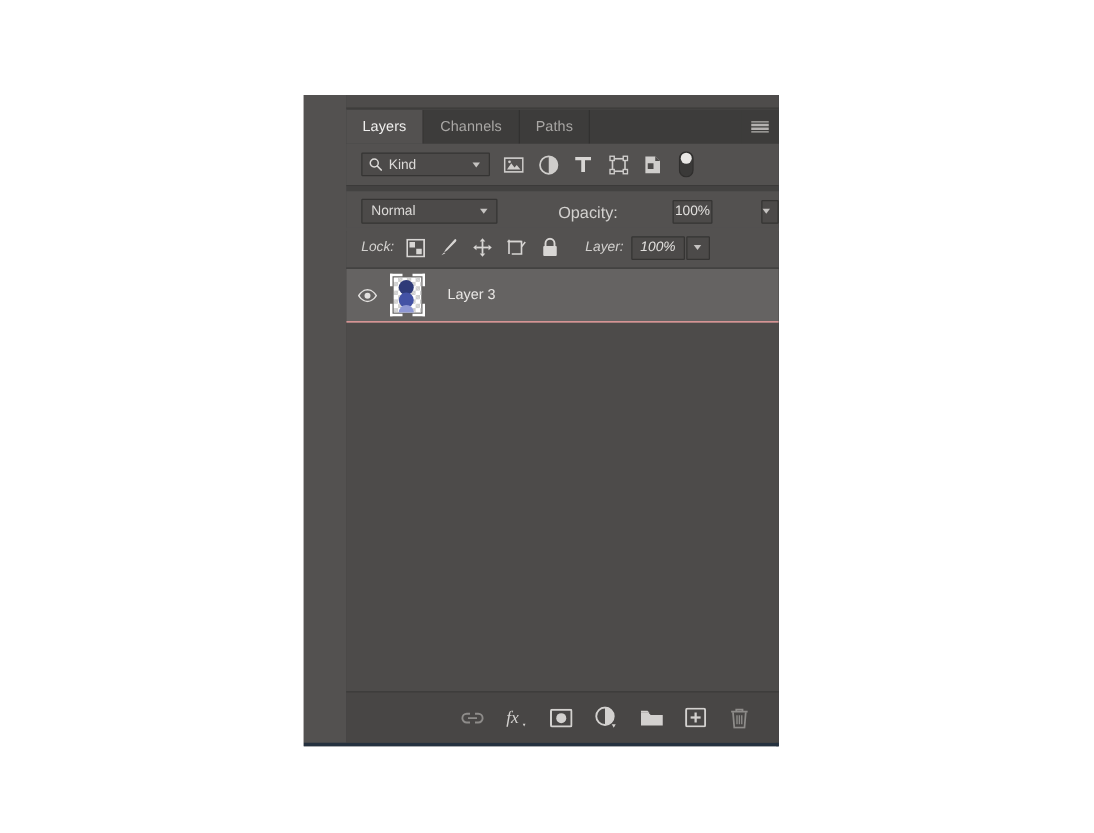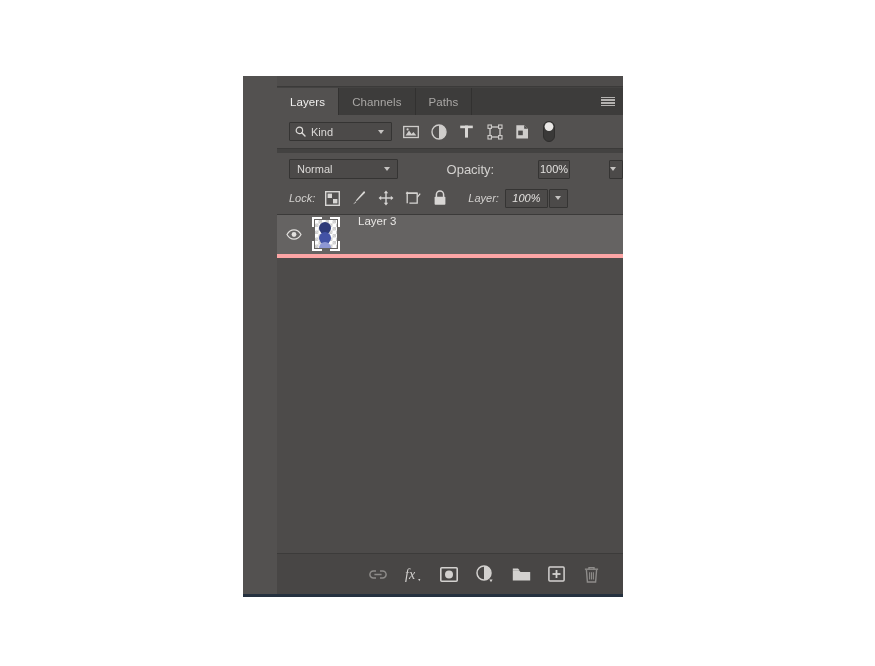--- a/index.html
+++ b/index.html
@@ -273,22 +273,23 @@
     top: 139px;
     width: 100%;
     height: 338px;
     background: #4d4b4a;
     overflow: hidden;
   }
   .layer-row {
     position: relative;
     height: 43px;
     display: flex;
+    align-items: center;
     background: #4d4b4a;
-    border-bottom: 4px solid #fca5a5;
+    border-bottom: 1px solid #fca5a5;
     box-sizing: border-box;
   }
   .layer-row.selected {
     background: #656362;
   }
   .eye-cell {
     width: 33px;
     display: flex;
     align-items: center;
     justify-content: center;

